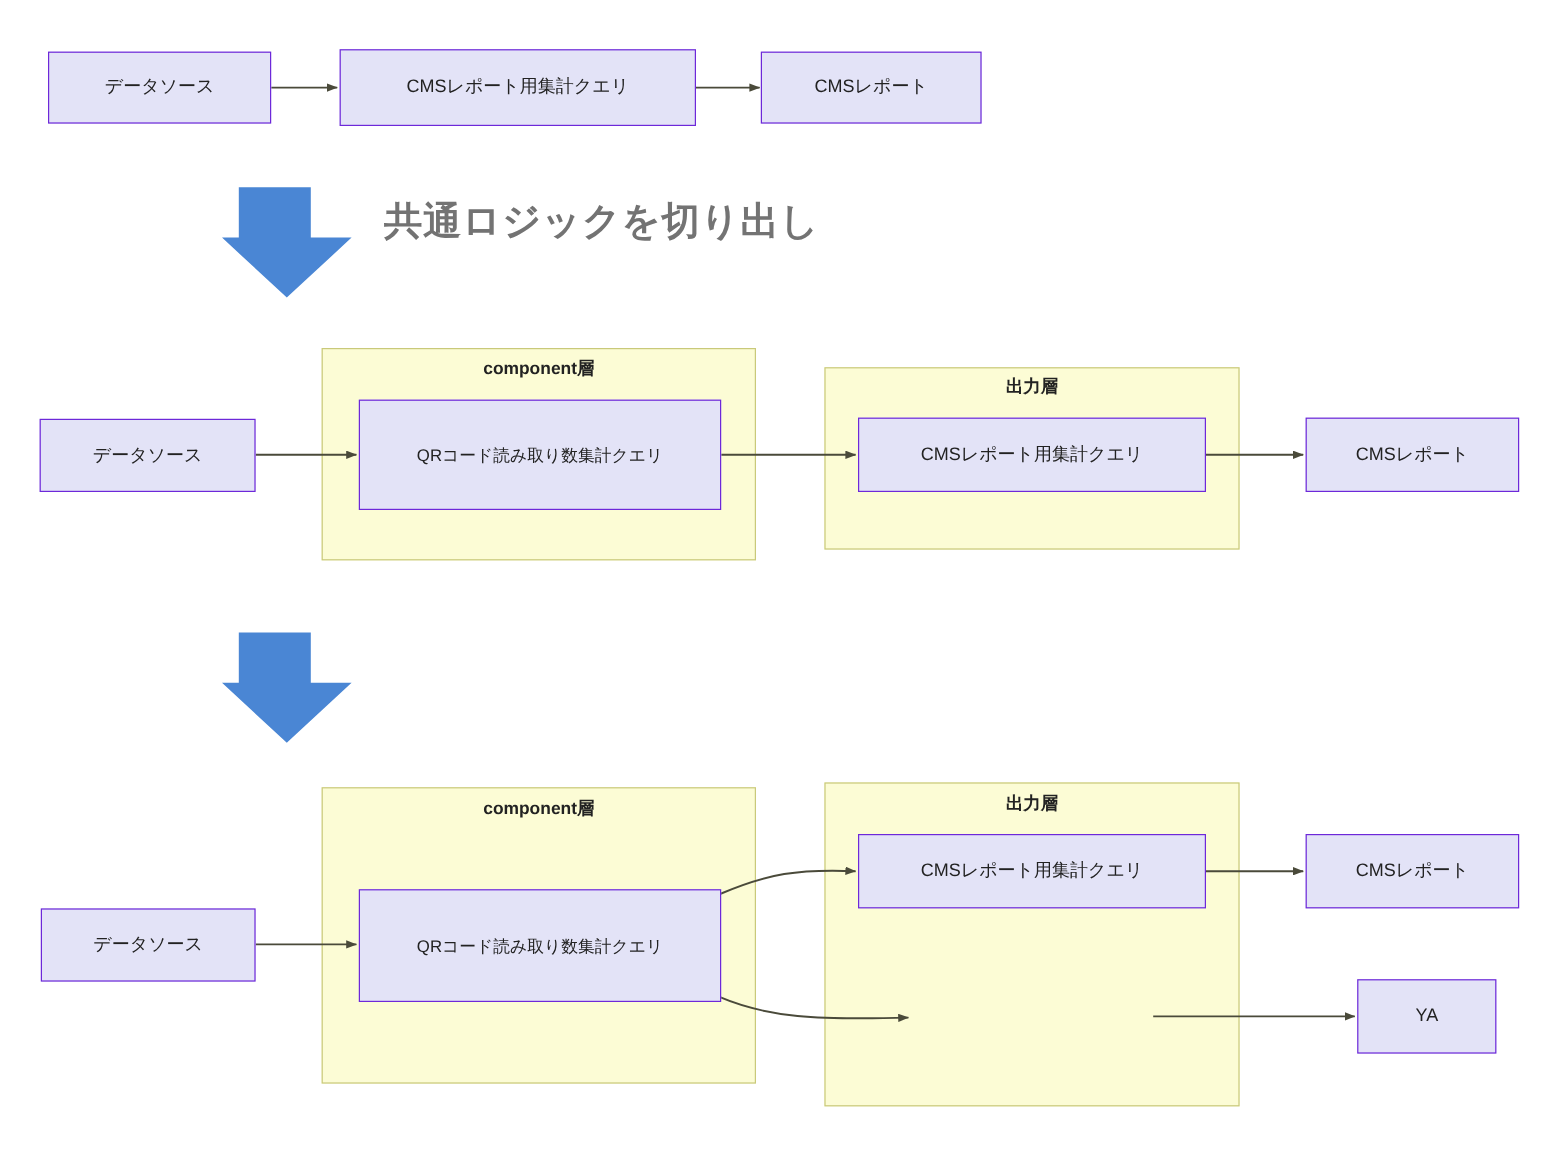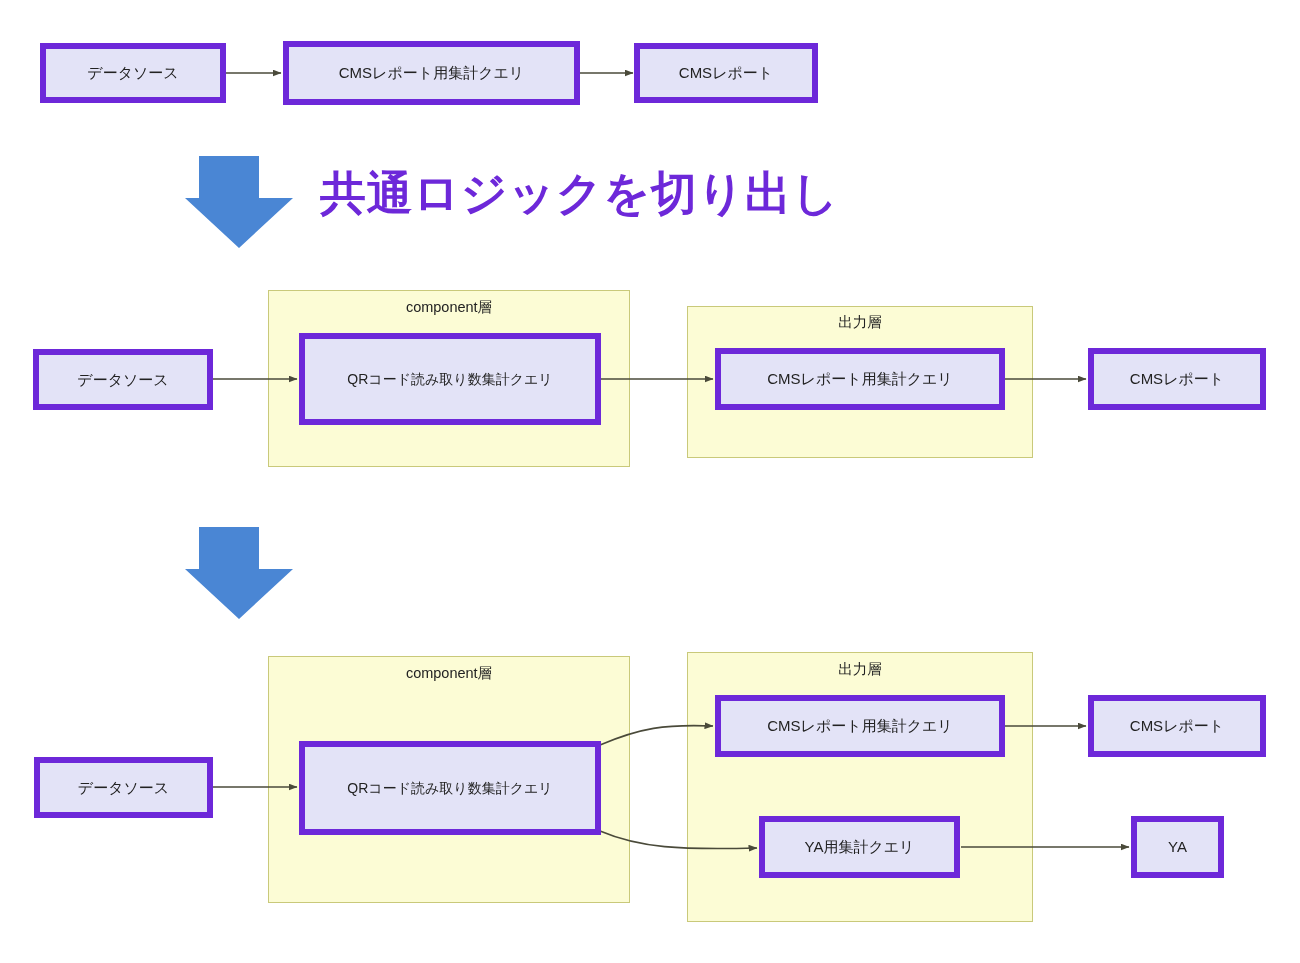--- a/index.html
+++ b/index.html
@@ -14,21 +14,21 @@
     position: relative;
     width: 1300px;
     height: 963px;
     background: #ffffff;
     overflow: hidden;
   }
   .node {
     position: absolute;
     box-sizing: border-box;
     background: #e3e3f7;
-    border: 6px solid #6d28d9;
+    border: 1px solid #6d28d9;
     display: flex;
     align-items: center;
     justify-content: center;
     text-align: center;
     color: #222222;
     font-size: 15px;
     line-height: 1.45;
     padding: 2px 6px;
     z-index: 3;
   }
@@ -41,40 +41,41 @@
     z-index: 1;
   }
   .group-label {
     position: absolute;
     z-index: 2;
     color: #222222;
     font-size: 14.5px;
     text-align: center;
     white-space: nowrap;
     transform: translateX(-50%);
+    font-weight: bold;
   }
   .edges {
     position: absolute;
     left: 0;
     top: 0;
     width: 1300px;
     height: 963px;
     z-index: 2;
     pointer-events: none;
   }
   .step-arrow {
     position: absolute;
     z-index: 4;
   }
   .step-label {
     position: absolute;
     z-index: 4;
-    color: #6d28d9;
+    color: #737373;
     font-weight: bold;
-    font-size: 46px;
+    font-size: 32px;
     white-space: nowrap;
     letter-spacing: 0.5px;
   }
 </style>
 </head>
 <body>
 
 <div id="canvas">
 
   <svg class="edges" viewBox="0 0 1300 963" xmlns="http://www.w3.org/2000/svg">
@@ -156,21 +157,18 @@
   </div>
 
   <div class="node" style="left:715px; top:695px; width:290px; height:62px;">
     <span>CMSレポート用集計クエリ</span>
   </div>
 
   <div class="node" style="left:1088px; top:695px; width:178px; height:62px;">
     <span>CMSレポート</span>
   </div>
 
-  <div class="node" style="left:759px; top:816px; width:201px; height:62px;">
-    <span>YA用集計クエリ</span>
-  </div>
 
-  <div class="node" style="left:1131px; top:816px; width:93px; height:62px;">
+  <div class="node" style="left:1131px; top:816px; width:116px; height:62px;">
     <span>YA</span>
   </div>
 
 </div>
 
 </body></html>

